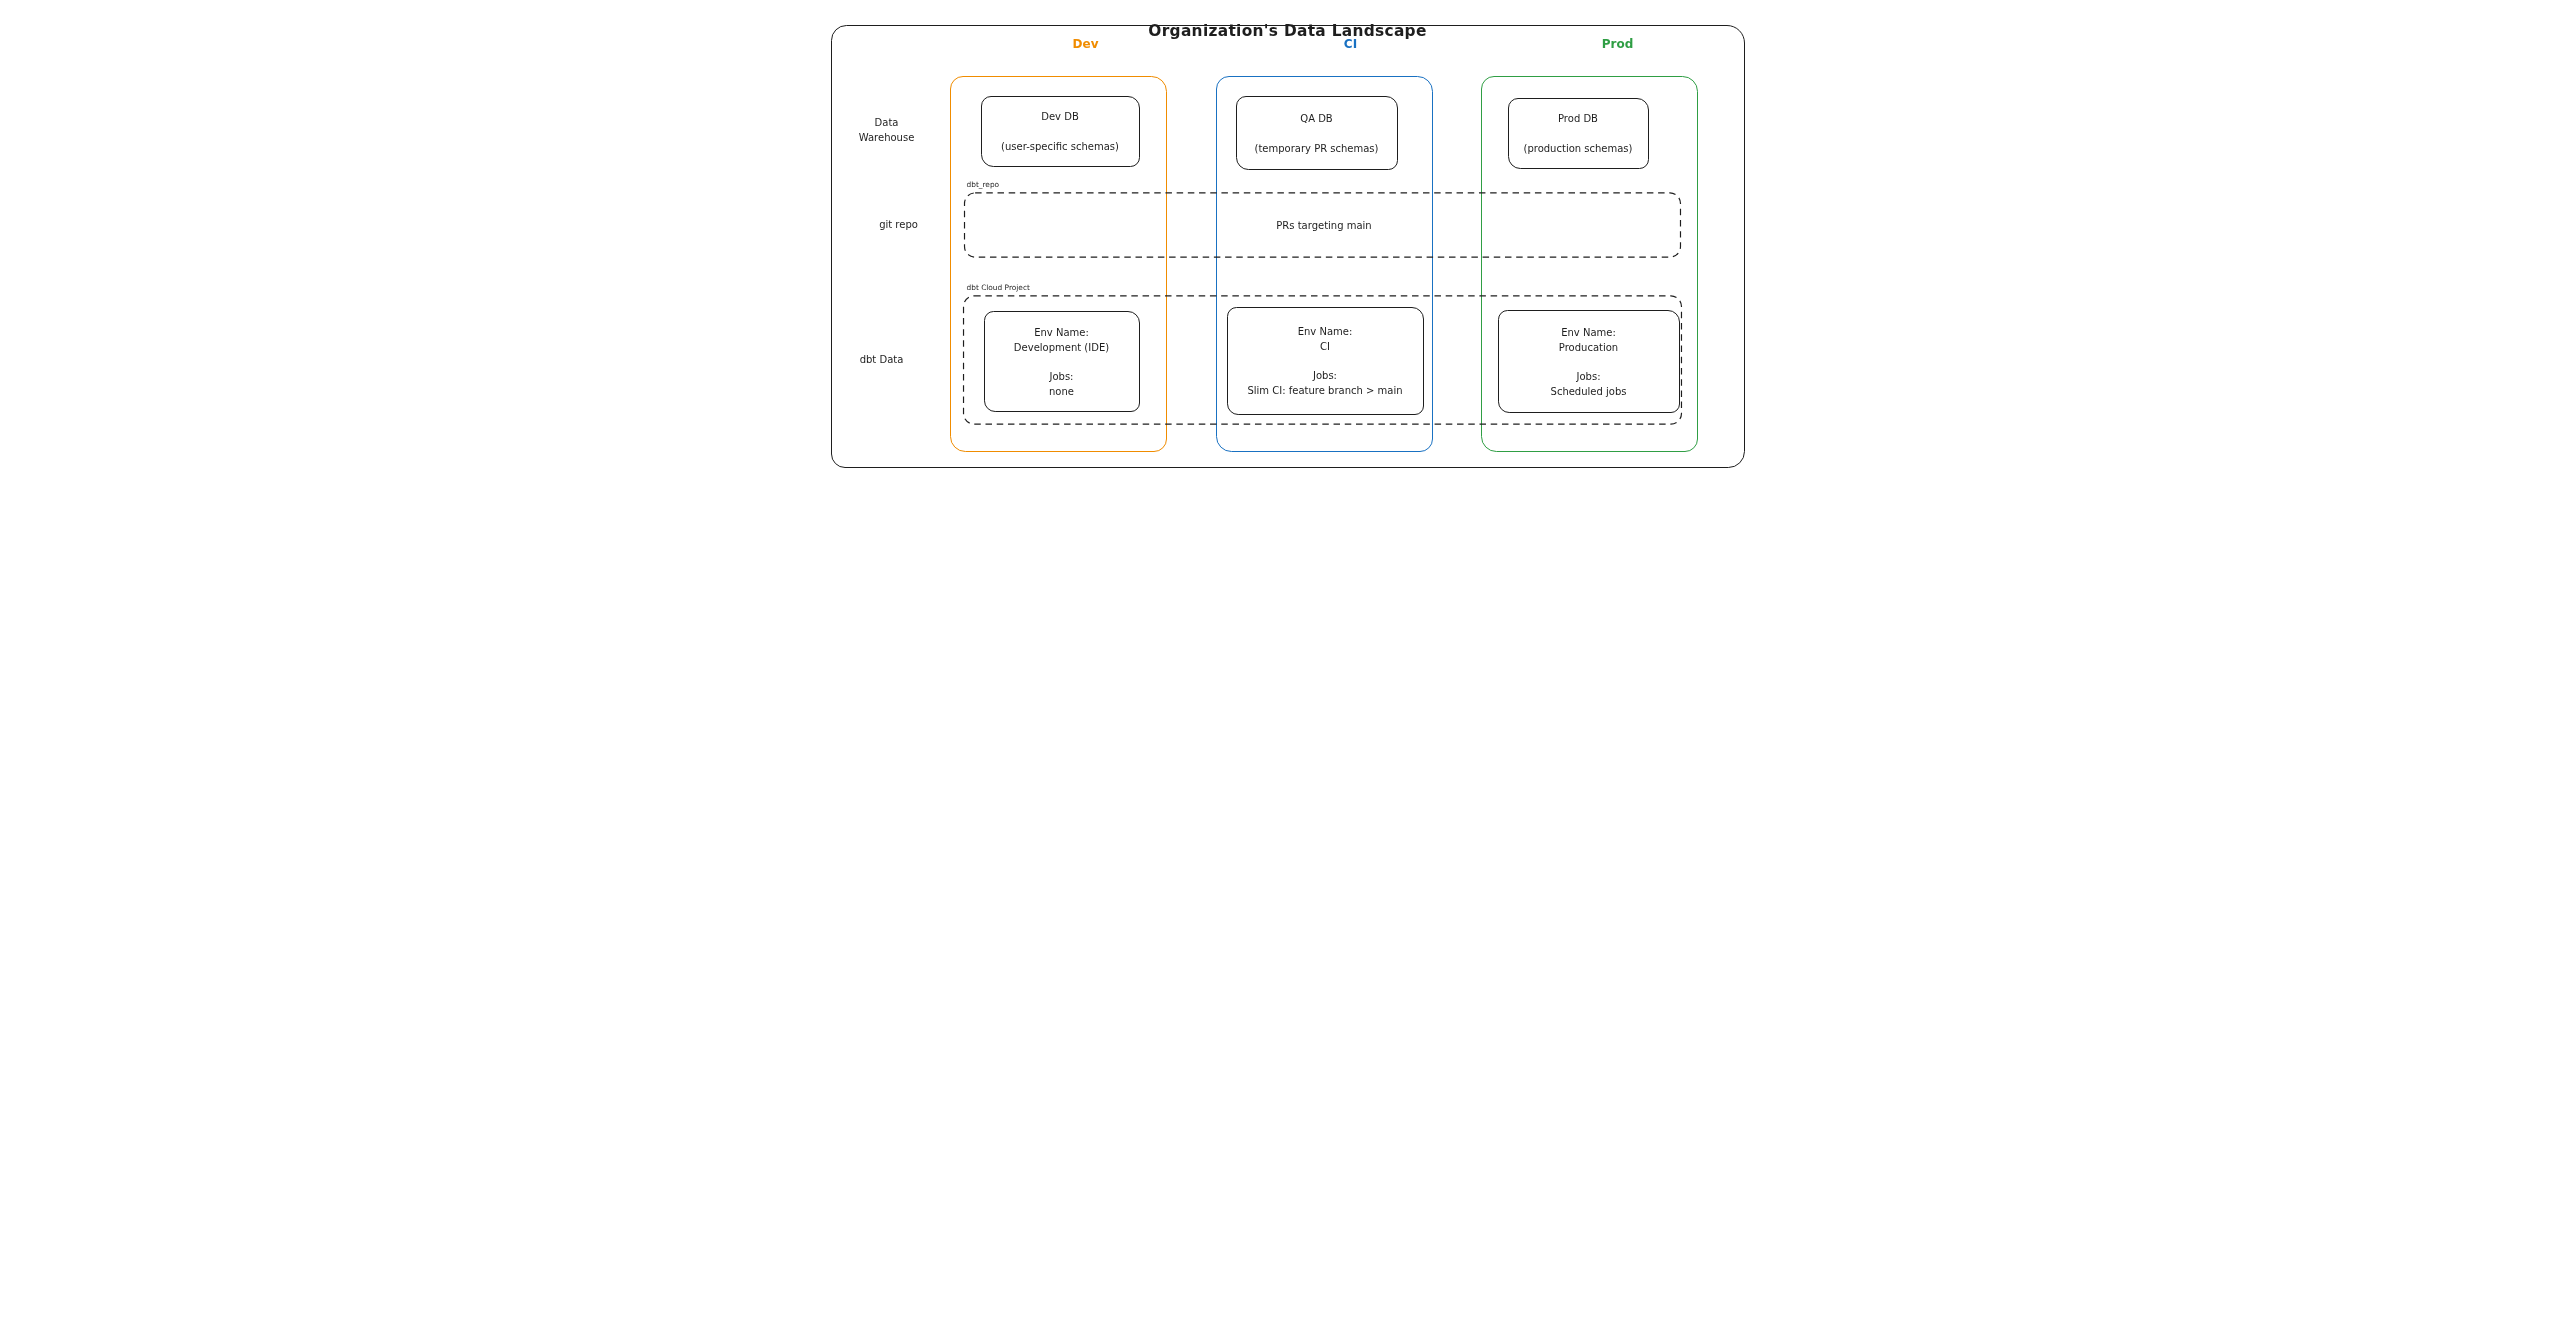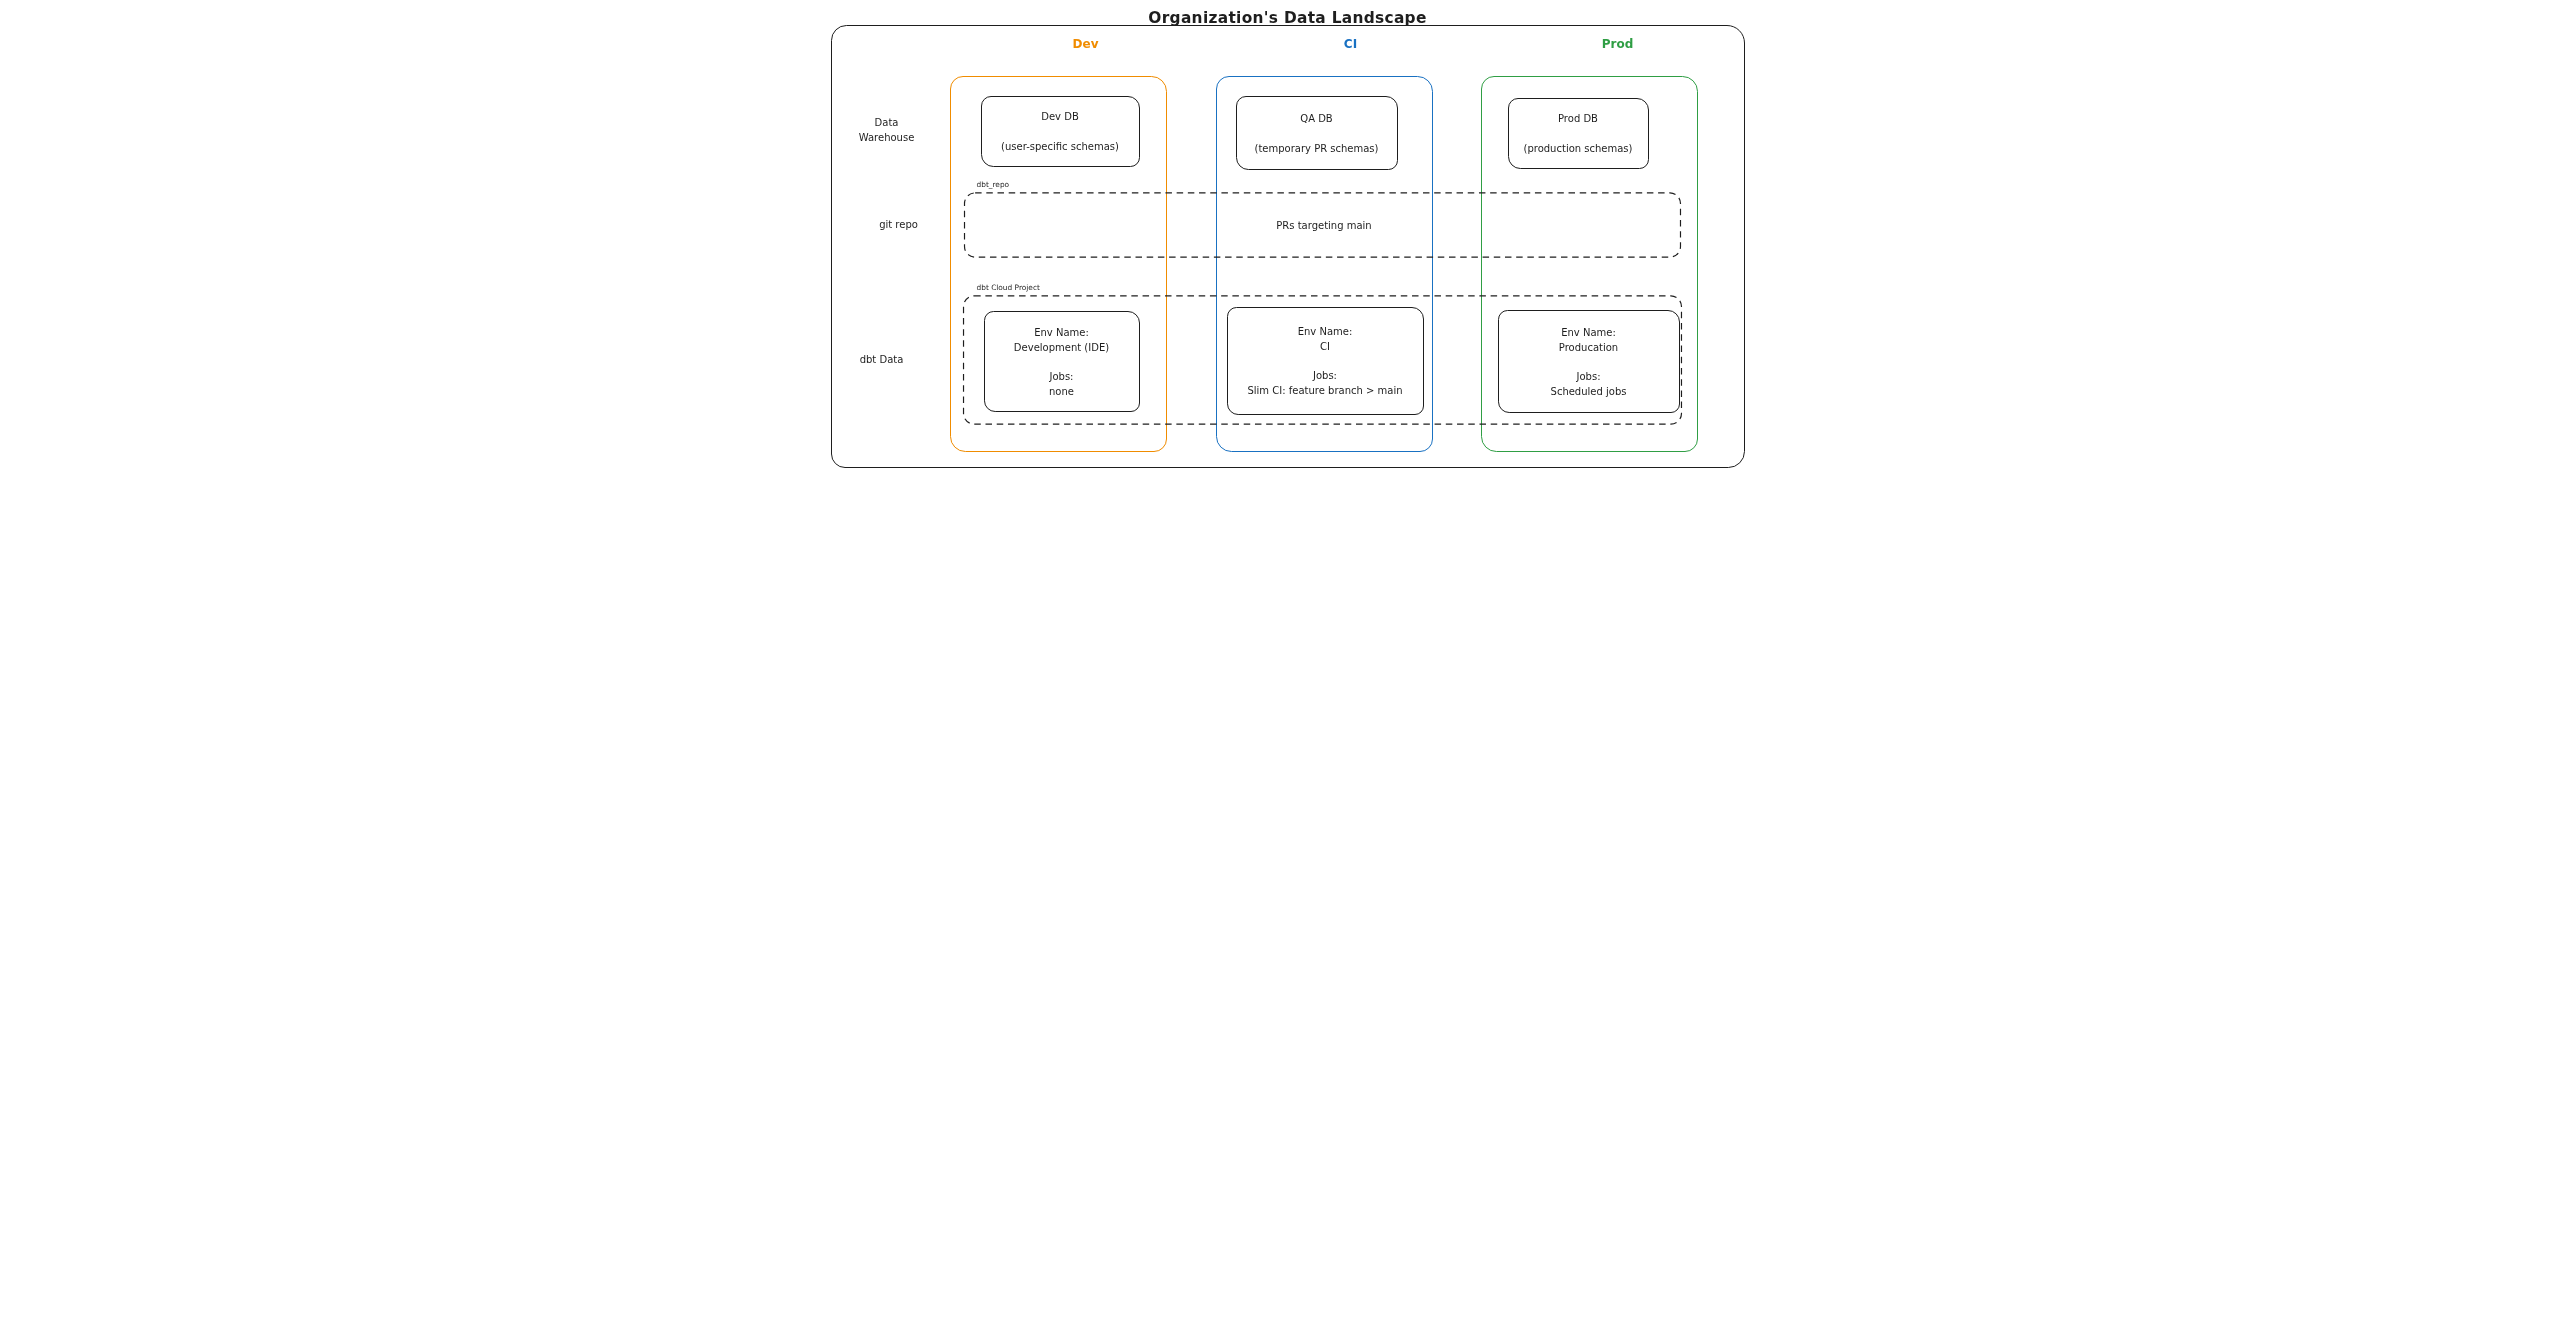--- a/index.html
+++ b/index.html
@@ -11,21 +11,21 @@
   }
   html,body{margin:0;padding:0;background:var(--background);}
   body{font-family:"DejaVu Sans", sans-serif;color:var(--ink);}
   .canvas{
     position:relative;width:927px;height:474px;margin:0 auto;
     background:var(--background);overflow:hidden;
   }
   .abs{position:absolute;}
   .center-x{transform:translateX(-50%);}
   .title{
-    top:9px;left:463px;font-size:15.4px;font-weight:600;letter-spacing:0.3px;
+    top:22px;left:463px;font-size:15.4px;font-weight:600;letter-spacing:0.3px;
     white-space:nowrap;
   }
   .outer-box{
     left:6px;top:25px;width:914px;height:443px;
     border:1.5px solid var(--ink);
     border-radius:15.4px 18px 16.6px 14px;
     box-sizing:border-box;
   }
   .col-header{top:37px;font-size:12px;font-weight:600;white-space:nowrap;margin-left:28px;}
   .col-header.dev{left:233px;color:var(--dev-accent);}
@@ -46,21 +46,21 @@
   .row-label.dbt{left:57px;top:353px;}
   .db-box{
     box-sizing:border-box;border:1.5px solid var(--ink);
     border-radius:10px 12px 9.5px 12.4px;
     display:flex;flex-direction:column;justify-content:center;align-items:center;
     gap:19px;text-align:center;font-size:10px;background:transparent;
   }
   .db-box.dev{left:156px;top:96px;width:159px;height:71px;}
   .db-box.ci{left:411px;top:96px;width:162px;height:74px;}
   .db-box.prod{left:683px;top:98px;width:141px;height:71px;}
-  .group-label{font-size:7.4px;white-space:nowrap;margin-left:10px;}
+  .group-label{font-size:7.4px;white-space:nowrap;}
   .group-label.repo{left:142px;top:180px;}
   .group-label.project{left:142px;top:283px;}
   .dashed-svg{pointer-events:none;}
   .dashed-svg.git{left:137px;top:192px;}
   .dashed-svg.project{left:137px;top:295px;}
   .git-cell{
     top:192px;height:66px;display:flex;flex-direction:column;
     justify-content:center;align-items:center;gap:5.3px;
     font-size:10px;text-align:center;
   }

